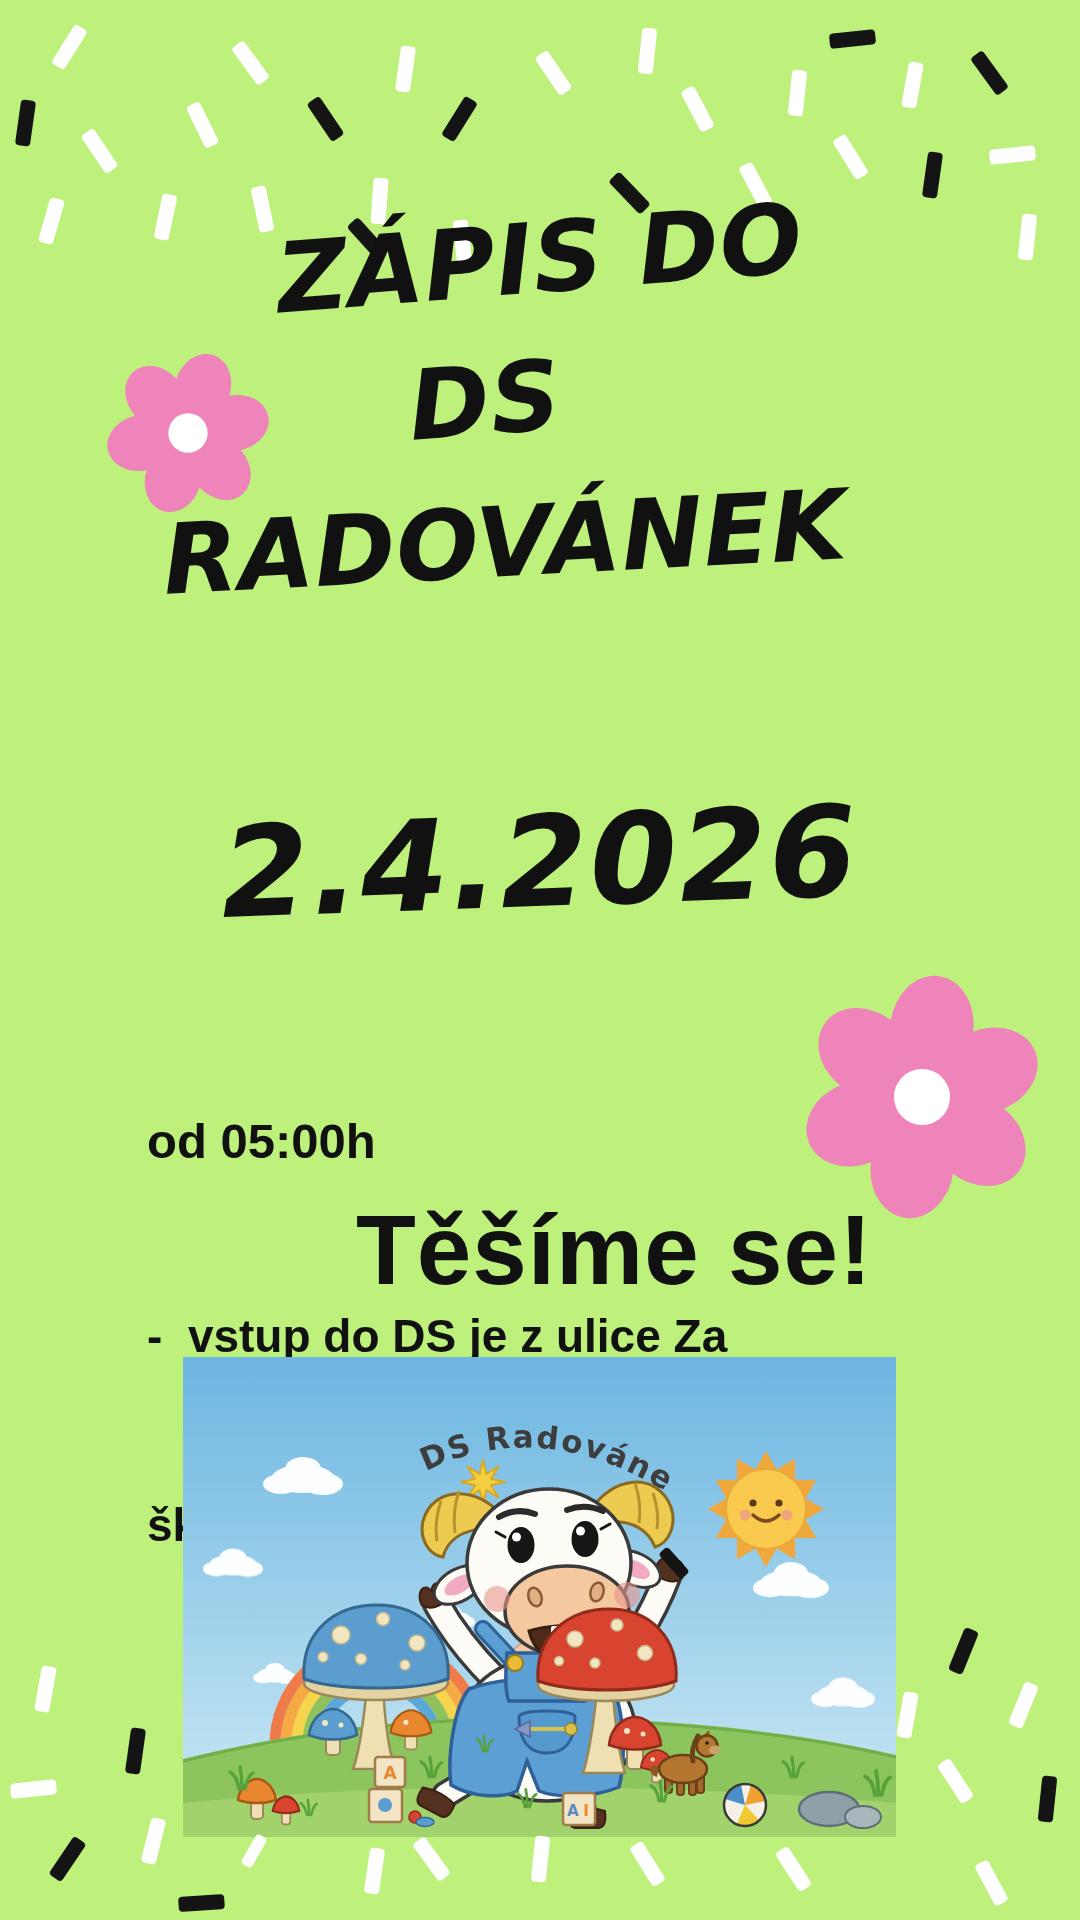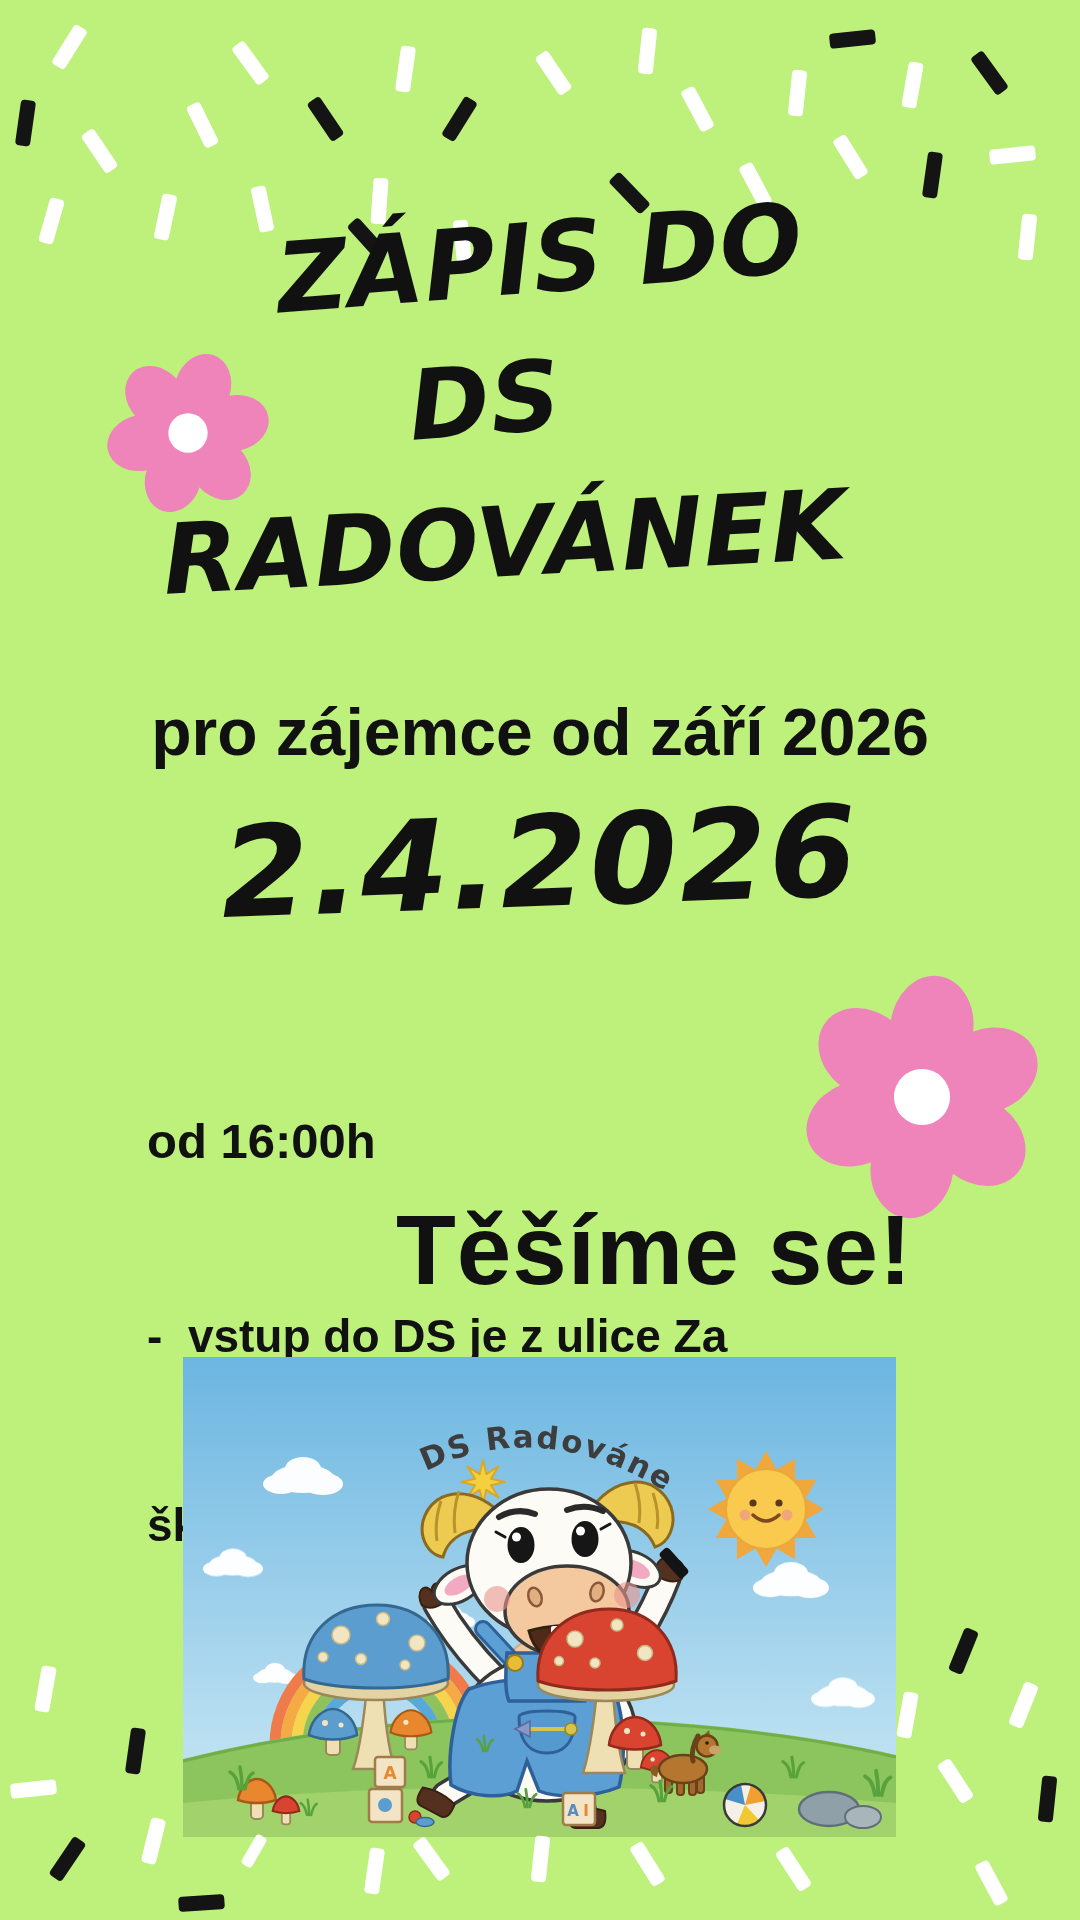--- a/index.html
+++ b/index.html
@@ -18,21 +18,21 @@
   #t2{top:352px;transform:translateX(-55px) rotate(-4.5deg);}
   #t3{top:494px;transform:translateX(-35px) rotate(-3deg);}
   .subtitle{position:absolute;top:694px;width:100%;text-align:center;
     font-size:66px;font-weight:bold;}
   .date{position:absolute;top:800px;width:100%;text-align:center;
     font-family:"DejaVu Sans",sans-serif;font-weight:bold;font-style:italic;
     font-size:126px;letter-spacing:2px;line-height:1;transform:rotate(-2deg);}
   .info{position:absolute;left:147px;top:984px;font-size:46px;font-weight:bold;
     line-height:63px;white-space:pre;}
   .info .time{font-size:49px;margin-bottom:6px;}
-  .closing{position:absolute;left:396px;top:1200px;font-size:98px;line-height:100px;
+  .closing{position:absolute;left:356px;top:1200px;font-size:98px;line-height:100px;
     font-weight:bold;letter-spacing:1px;}
   .flower{position:absolute;}
   .illu{position:absolute;left:183px;top:1357px;width:713px;height:480px;}
   svg{display:block;}
 </style>
 </head>
 <body>
 
 <div class="poster">
 
@@ -87,25 +87,24 @@
       <ellipse cx="100" cy="42" rx="34" ry="42" transform="rotate(300 100 100)"></ellipse>
       <circle cx="100" cy="100" r="42"></circle>
     </g>
     <circle cx="100" cy="100" r="23" fill="#ffffff"></circle>
   </svg>
 
   <div class="title" id="t1">ZÁPIS DO</div>
   <div class="title" id="t2">DS</div>
   <div class="title" id="t3">RADOVÁNEK</div>
 
-  <div class="subtitle">pro zájemce od září 2026</div>
   <div class="date">2.4.2026</div>
 
   <div class="info">
-    <div class="time">od 16:00h</div>
+    <div class="time">od 05:00h</div>
     <div>-  vstup do DS je z ulice Za</div>
     <div>školou</div>
   </div>
 
   <div class="closing">Těšíme se!</div>
 
   <svg class="illu" viewBox="0 0 713 480">
     <defs>
       <linearGradient id="skyGrad" x1="0" y1="0" x2="0" y2="1">
         <stop offset="0" stop-color="#6cb6e1"></stop>

